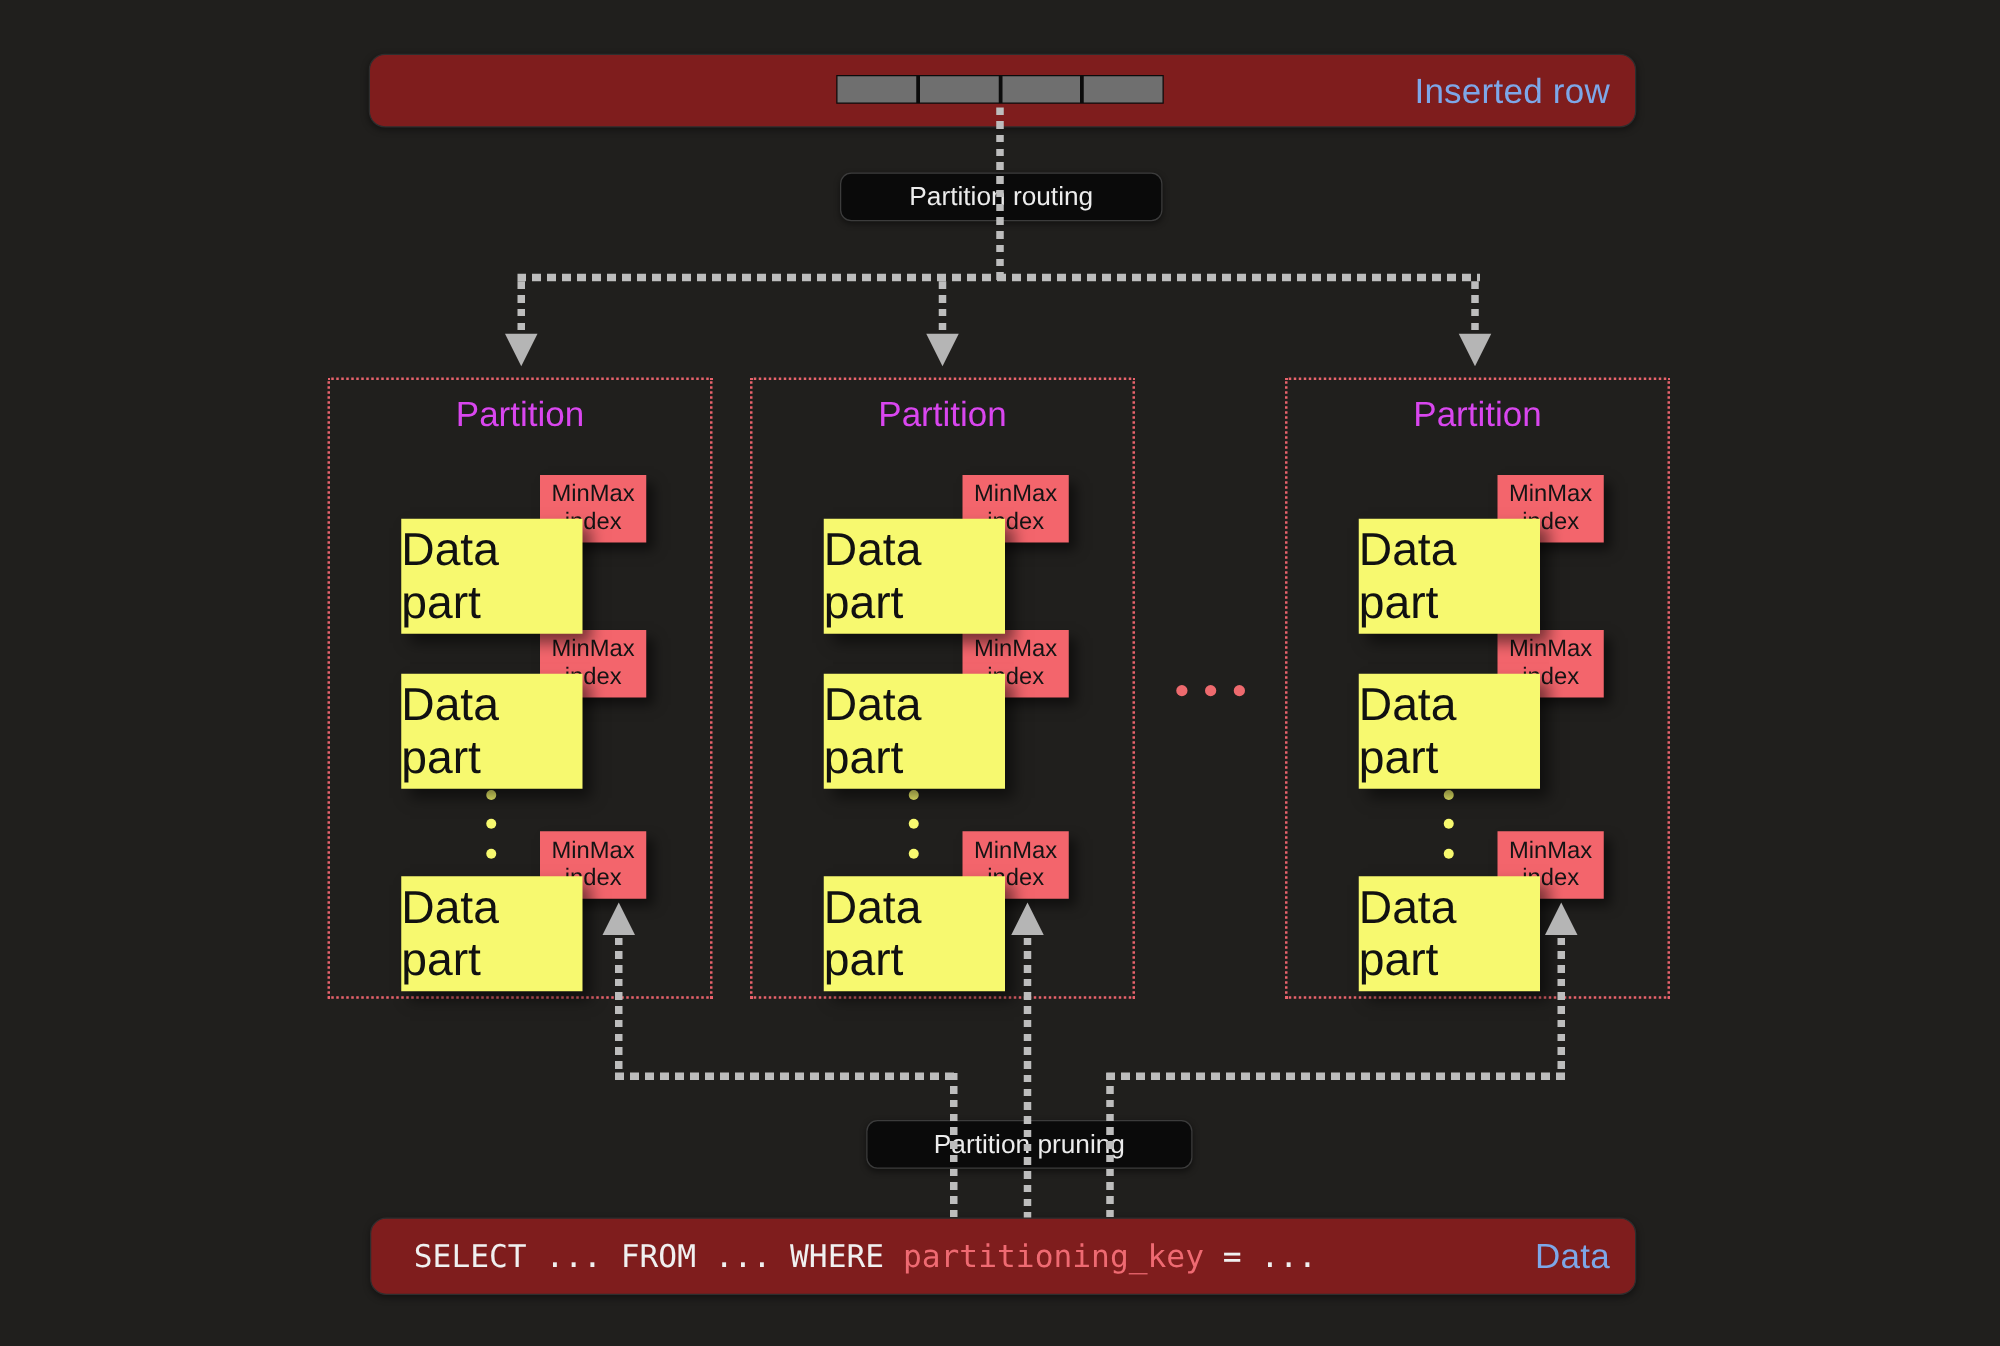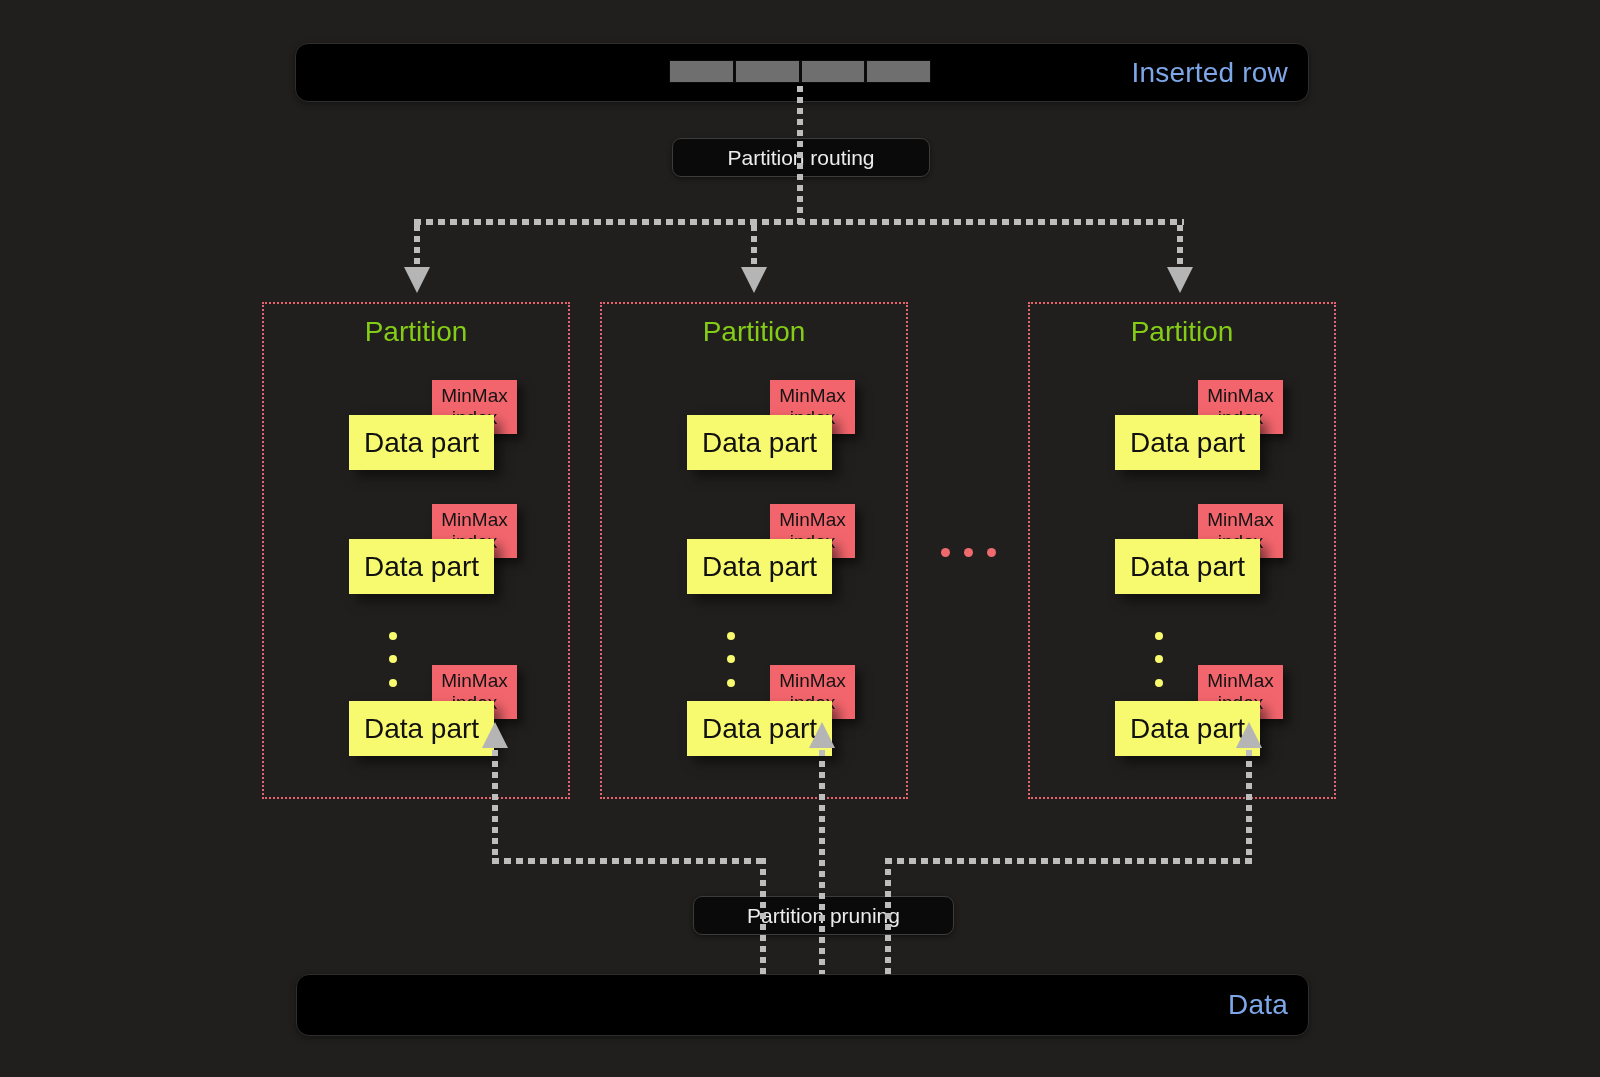--- a/index.html
+++ b/index.html
@@ -2,21 +2,21 @@
 <html><head>
 <meta charset="utf-8">
 <style>
   html,body{margin:0;padding:0;background:#201f1d;}
   #canvas{
     position:relative;width:1600px;height:1077px;background:#201f1d;
     font-family:"Liberation Sans",sans-serif;overflow:hidden;
   }
   
   .bar{
-    position:absolute;background:#000000;border:1px solid #2e2e2e;
+    position:absolute;background:#7f1d1d;border:1px solid #2e2e2e;
     border-radius:13px;display:flex;align-items:center;
     box-shadow:0 2px 6px rgba(0,0,0,.4);
   }
   #inserted-bar{left:295px;top:43px;width:1012px;height:57px;}
   #query-bar{left:296px;top:974px;width:1011px;height:60px;}
   .blue-label{color:#7da7e8;font-size:28px;letter-spacing:.2px;}
   #inserted-bar .blue-label{position:absolute;right:20px;top:50%;transform:translateY(-50%);}
   #query-bar .blue-label{position:absolute;right:20px;top:50%;transform:translateY(-50%);}
   
   #row-segments{
@@ -41,32 +41,32 @@
   #routing-pill{left:672px;top:138px;}
   #pruning-pill{left:693px;top:896px;width:259px;}
   
   .partition{
     position:absolute;top:302px;width:308px;height:497px;
     border:2px dotted #e8636c;box-sizing:border-box;z-index:1;
   }
   .p1{left:262px;} .p2{left:600px;} .p3{left:1028px;}
   .partition-title{
     position:absolute;top:12px;left:0;width:100%;text-align:center;
-    color:#84cc16;font-size:28px;
+    color:#d946ef;font-size:28px;
   }
   .minmax{
     position:absolute;left:168px;width:85px;height:54px;background:#f3656c;
     color:#141414;font-size:19px;line-height:22px;text-align:center;
     display:flex;align-items:center;justify-content:center;z-index:1;
     box-shadow:6px 6px 9px rgba(0,0,0,.5);
   }
   .data-part{
-    position:absolute;left:57px;width:145px;height:55px;background:#f7f96f;
-    color:#111;font-size:28px;display:flex;align-items:center;justify-content:center;
-    z-index:2;box-shadow:7px 7px 11px rgba(0,0,0,.5);margin-left:28px;
+    position:absolute;left:57px;width:145px;height:92px;background:#f7f96f;
+    color:#111;font-size:37px;display:flex;align-items:center;justify-content:center;
+    z-index:2;box-shadow:7px 7px 11px rgba(0,0,0,.5);
   }
   .mm0{top:76px;} .dp0{top:111px;}
   .mm1{top:200px;} .dp1{top:235px;}
   .mm2{top:361px;} .dp2{top:397px;}
   .ydot{position:absolute;left:125px;width:8px;height:8px;border-radius:50%;background:#f7f96f;}
   .yd0{top:328px;} .yd1{top:351px;} .yd2{top:375px;}
   
   .rdot{position:absolute;top:548px;width:9px;height:9px;border-radius:50%;background:#ee6a6e;z-index:1;}
   
   .vline{
@@ -166,16 +166,17 @@
   <div class="vline" style="left:1246px;top:750px;height:111px;"></div>
   <div class="hline" style="left:492px;top:858px;width:274px;"></div>
   <div class="hline" style="left:885px;top:858px;width:367px;"></div>
   <div class="vline" style="left:760px;top:858px;height:116px;"></div>
   <div class="vline" style="left:885px;top:858px;height:116px;"></div>
   <div class="pill" id="pruning-pill">
     <span>Partition pruning</span>
   </div>
 
   <div class="bar" id="query-bar">
+    <div class="sql"><span>SELECT ... FROM ... WHERE </span><span class="key">partitioning_key</span><span> = ...</span></div>
     <span class="blue-label">Data</span>
   </div>
 
 </div>
 
 </body></html>

